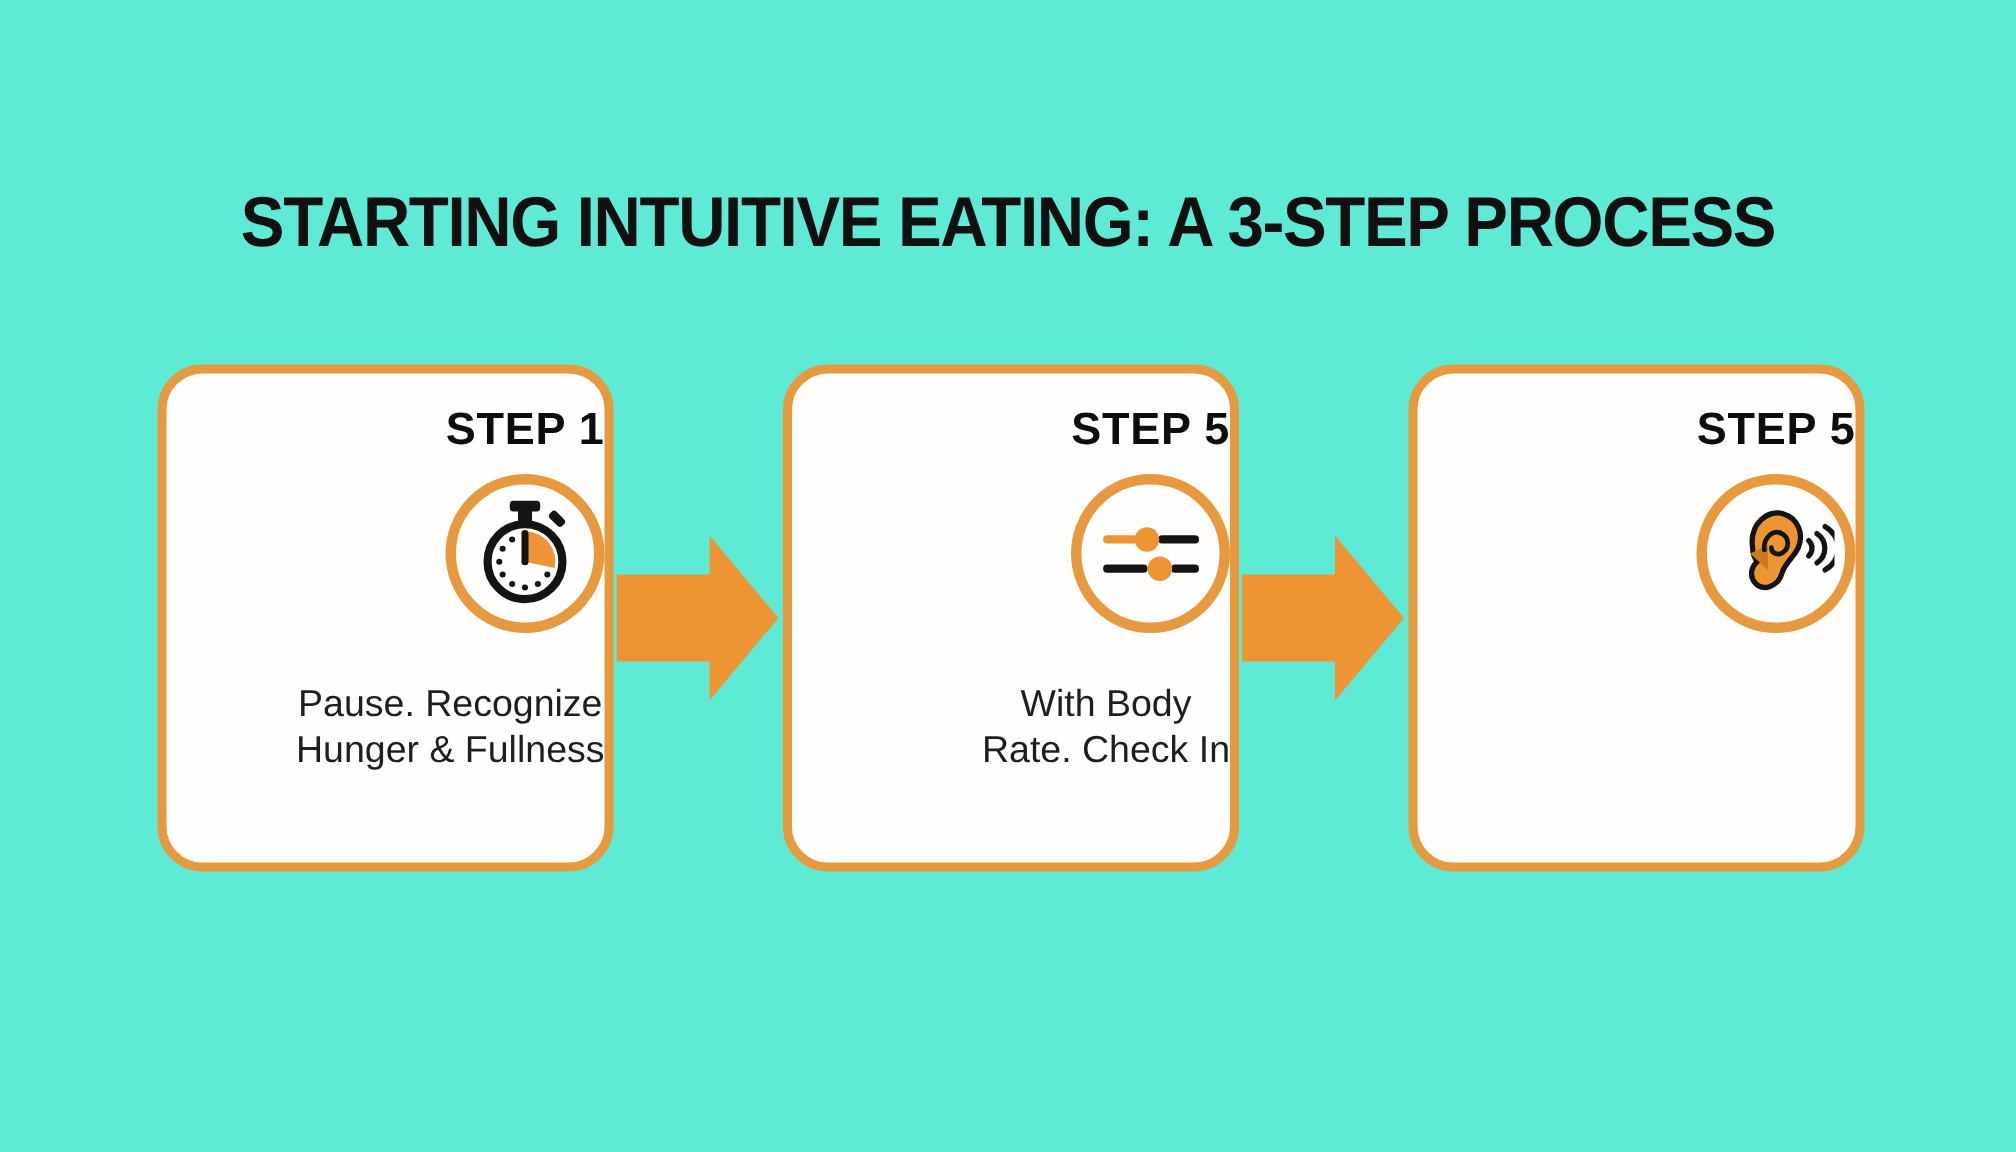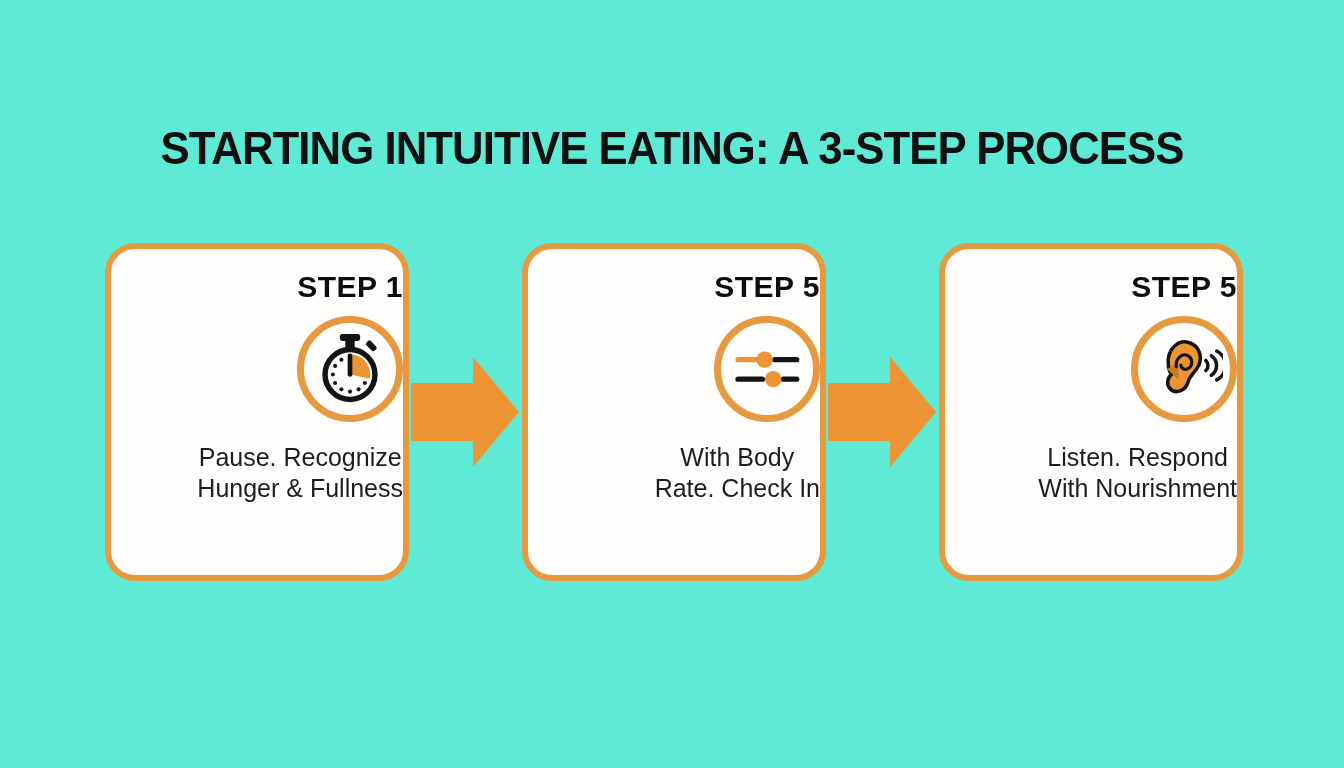--- a/index.html
+++ b/index.html
@@ -60,21 +60,21 @@
     border:7px solid var(--box-border);
     border-radius:50%;
     background:#fffefd;
     display:flex;
     align-items:center;
     justify-content:center;
     flex:none;
   }
   .icon-circle svg{width:78px;height:78px;}
   .caption{
-    margin-top:20px;
+    margin-top:32px;
     text-align:center;
     font-size:25px;
     line-height:31px;
     color:var(--caption-color);
   }
   .arrow-wrap{
     width:113px;
     display:flex;
     align-items:center;
     justify-content:center;
@@ -155,20 +155,16 @@
       <div class="icon-circle">
         <svg viewBox="0 0 100 100" aria-hidden="true">
           <path class="ear-body" stroke-width="4.5" stroke-linejoin="round" d="M30,45 C27,24 44,12 56,16 C69,20 74,33 69,45 C65,54 58,57 55,67 C52,78 39,83 32,75 C27,69 29,61 34,57 C31,53 30,49 30,45 Z"></path>
           <polygon points="28,50 43,43 43,64" fill="#C9791F"></polygon>
           <path class="stroke-dark" stroke-width="4" stroke-linecap="round" fill="none" d="M40,47 C39,36 48,29 55,33 C61,36 62,45 56,49 C52,52 46,50 46,45"></path>
           <path class="stroke-dark" stroke-width="4.5" stroke-linecap="round" fill="none" d="M78,39 A9,9 0 0 1 78,52"></path>
           <path class="stroke-dark" stroke-width="4.5" stroke-linecap="round" fill="none" d="M85,33 A15,15 0 0 1 85,58"></path>
           <path class="stroke-dark" stroke-width="4.5" stroke-linecap="round" fill="none" d="M92,27 A21,21 0 0 1 92,64"></path>
         </svg>
       </div>
-      <div class="caption">
-        <div>Listen. Respond</div>
-        <div>With Nourishment</div>
-      </div>
     </div>
 
   </div>
 </div>
 
 </body></html>

